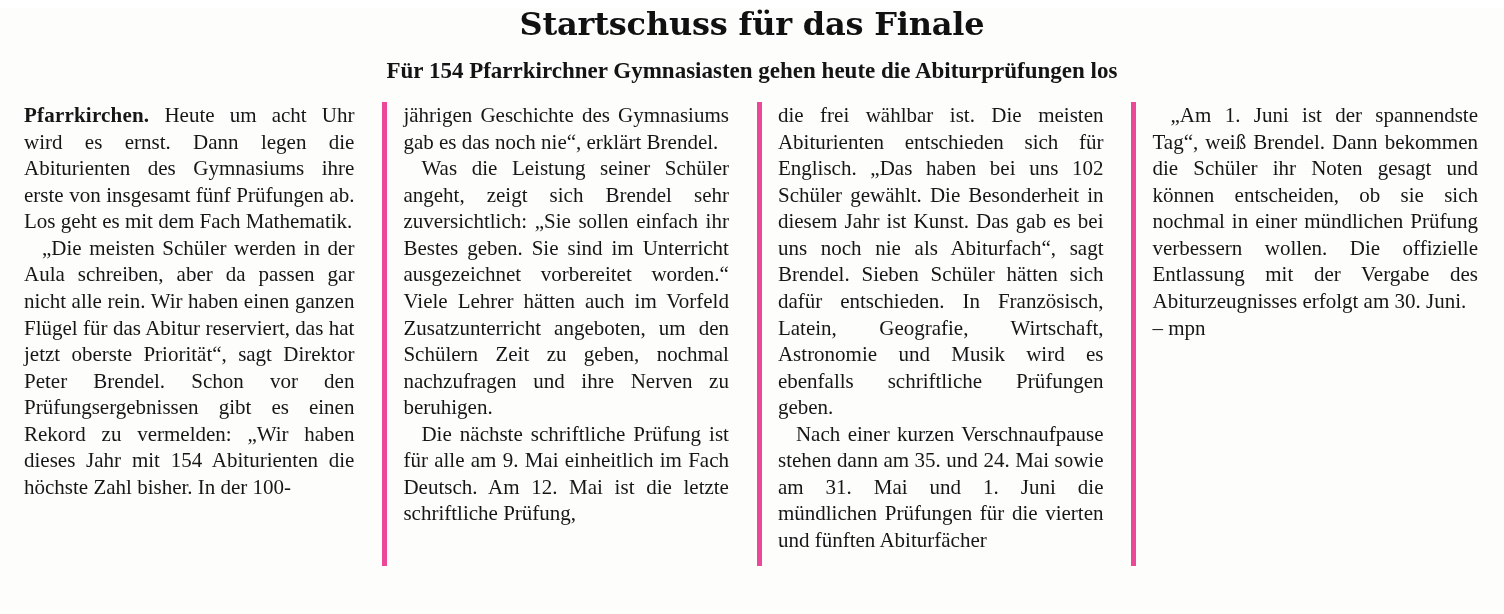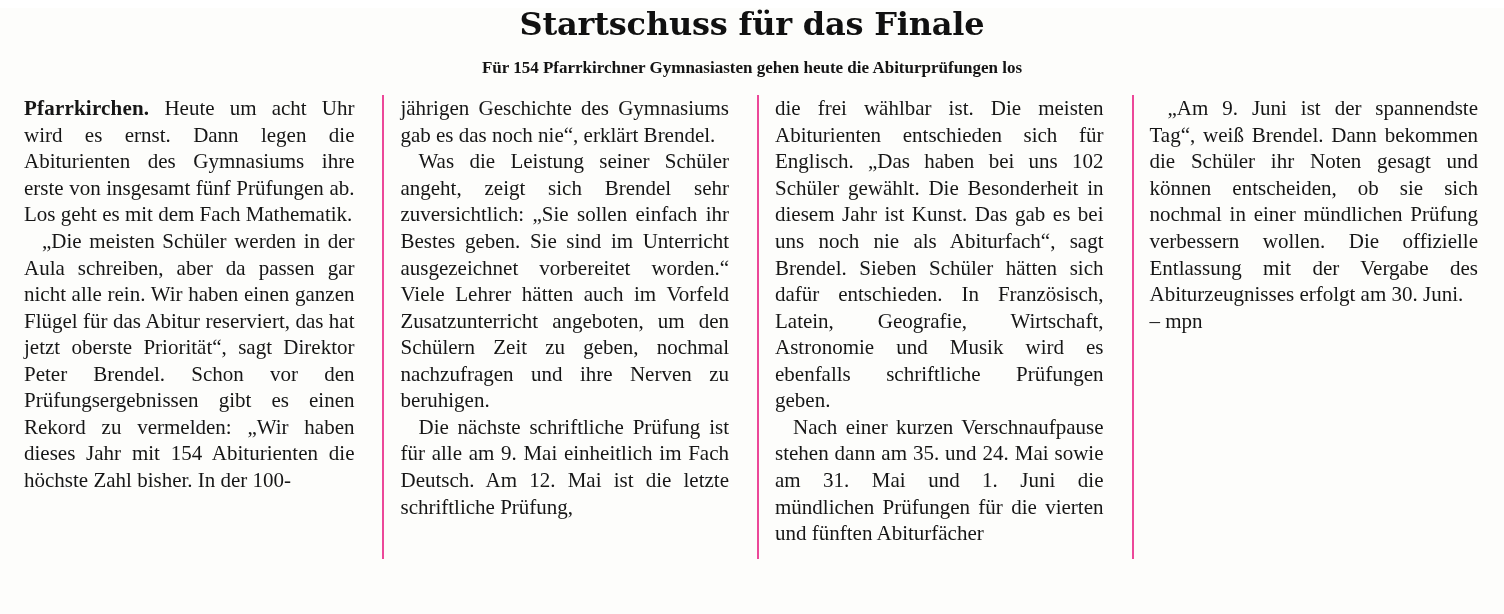--- a/index.html
+++ b/index.html
@@ -29,21 +29,21 @@
     font-size: 32px;
     line-height: 1.05;
     letter-spacing: -0.2px;
     margin: 8px 0 0 0;
     color: #111;
   }
   .subhead {
     text-align: center;
     font-family: "Liberation Serif", serif;
     font-weight: bold;
-    font-size: 17px;
+    font-size: 23px;
     line-height: 1.15;
     margin: 16px 0 0 0;
     color: #141414;
   }
   .rule {
     width: 100%;
     height: 0;
     margin-top: 14px;
   }
   .columns {
@@ -52,21 +52,21 @@
     gap: 0;
     align-items: stretch;
   }
   .col {
     width: 25%;
     box-sizing: border-box;
     padding: 0 18px 0 16px;
     position: relative;
   }
   .col + .col {
-    border-left: 2px solid #ec4899;
+    border-left: 5px solid #ec4899;
     margin-left: 10px;
   }
   .col p {
     margin: 0;
     font-size: 21px;
     line-height: 1.265;
     text-align: justify;
     text-justify: inter-word;
     hyphens: manual;
     color: #161616;
@@ -113,18 +113,18 @@
       <p class="indent">Was die Leistung seiner Schüler angeht, zeigt sich Brendel sehr zuversichtlich: „Sie sollen einfach ihr Bestes geben. Sie sind im Unterricht ausgezeichnet vorbereitet worden.“ Viele Lehrer hätten auch im Vorfeld Zusatzunterricht angeboten, um den Schülern Zeit zu geben, nochmal nachzufragen und ihre Nerven zu beruhigen.</p>
       <p class="indent">Die nächste schriftliche Prüfung ist für alle am 9. Mai einheitlich im Fach Deutsch. Am 12. Mai ist die letzte schriftliche Prüfung,</p>
     </div>
 
     <div class="col clip">
       <p>die frei wählbar ist. Die meisten Abiturienten entschieden sich für Englisch. „Das haben bei uns 102 Schüler gewählt. Die Besonderheit in diesem Jahr ist Kunst. Das gab es bei uns noch nie als Abiturfach“, sagt Brendel. Sieben Schüler hätten sich dafür entschieden. In Französisch, Latein, Geografie, Wirtschaft, Astronomie und Musik wird es ebenfalls schriftliche Prüfungen geben.</p>
       <p class="indent">Nach einer kurzen Verschnaufpause stehen dann am 35. und 24. Mai sowie am 31. Mai und 1. Juni die mündlichen Prüfungen für die vierten und fünften Abiturfächer</p>
     </div>
 
     <div class="col clip">
-      <p class="indent last">„Am 9. Juni ist der spannendste Tag“, weiß Brendel. Dann bekommen die Schüler ihr Noten gesagt und können entscheiden, ob sie sich nochmal in einer mündlichen Prüfung verbessern wollen. Die offizielle Entlassung mit der Vergabe des Abiturzeugnisses erfolgt am 30. Juni.</p>
+      <p class="indent last">„Am 1. Juni ist der spannendste Tag“, weiß Brendel. Dann bekommen die Schüler ihr Noten gesagt und können entscheiden, ob sie sich nochmal in einer mündlichen Prüfung verbessern wollen. Die offizielle Entlassung mit der Vergabe des Abiturzeugnisses erfolgt am 30. Juni.</p>
       <p class="signoff">– mpn</p>
     </div>
 
   </div>
 </div>
 
 </body></html>

